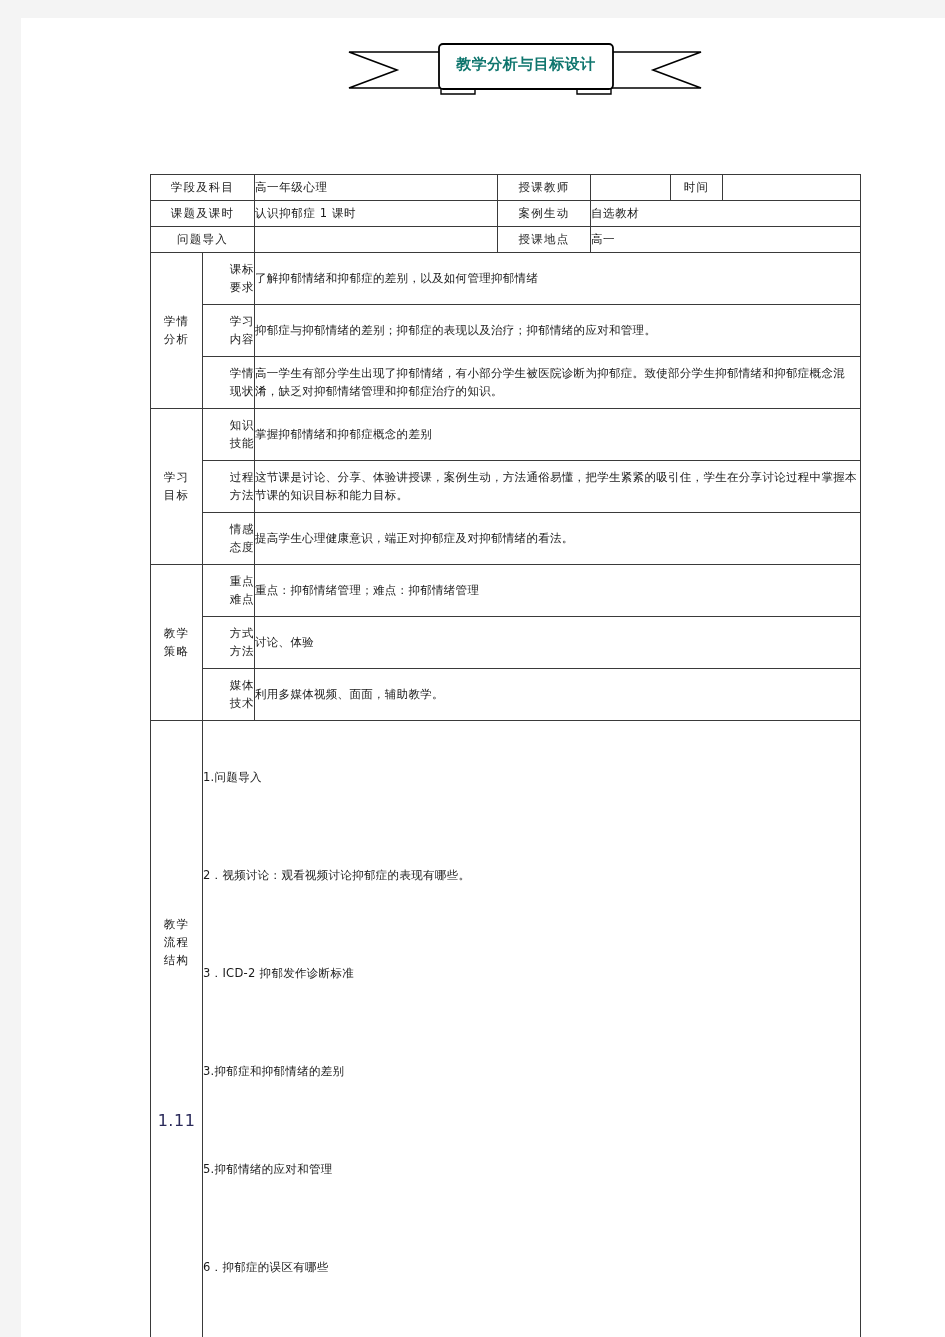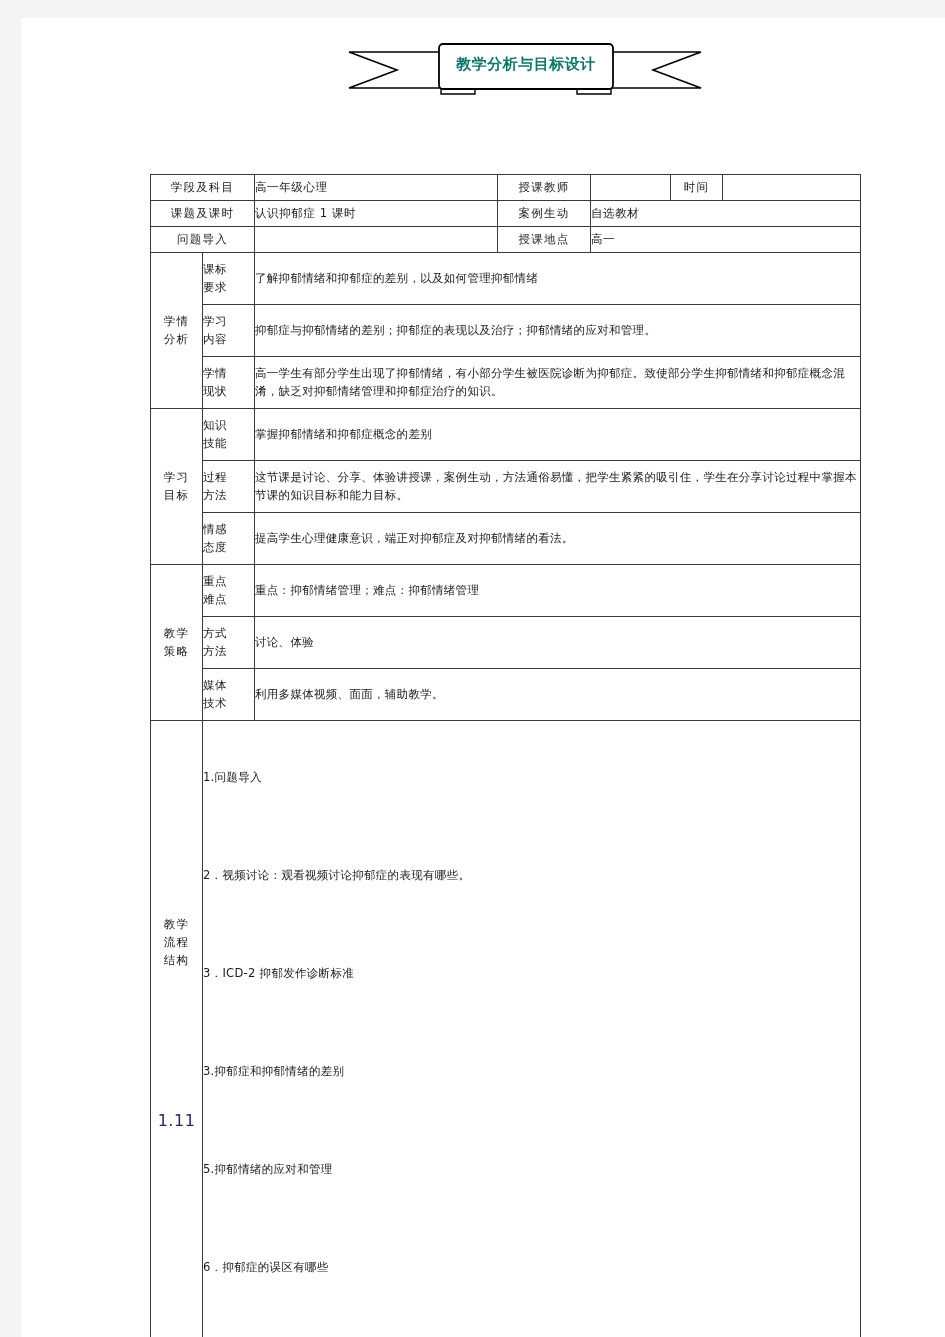--- a/index.html
+++ b/index.html
@@ -64,21 +64,21 @@
     line-height: 1.55;
   }
 
   .c-label {
     text-align: center;
     font-family: "DejaVu Sans", "Liberation Sans", sans-serif;
     font-size: 11.5px;
     letter-spacing: 1.2px;
   }
   .c-sublabel {
-    text-align: left;
+    text-align: right;
     font-family: "DejaVu Sans", "Liberation Sans", sans-serif;
     font-size: 11px;
     letter-spacing: 0.6px;
     line-height: 1.9;
     padding: 3px 2px;
   }
   .c-sublabel span { display: block; }
   .c-value {
     text-align: left;
     font-family: "DejaVu Sans", "Liberation Sans", sans-serif;

